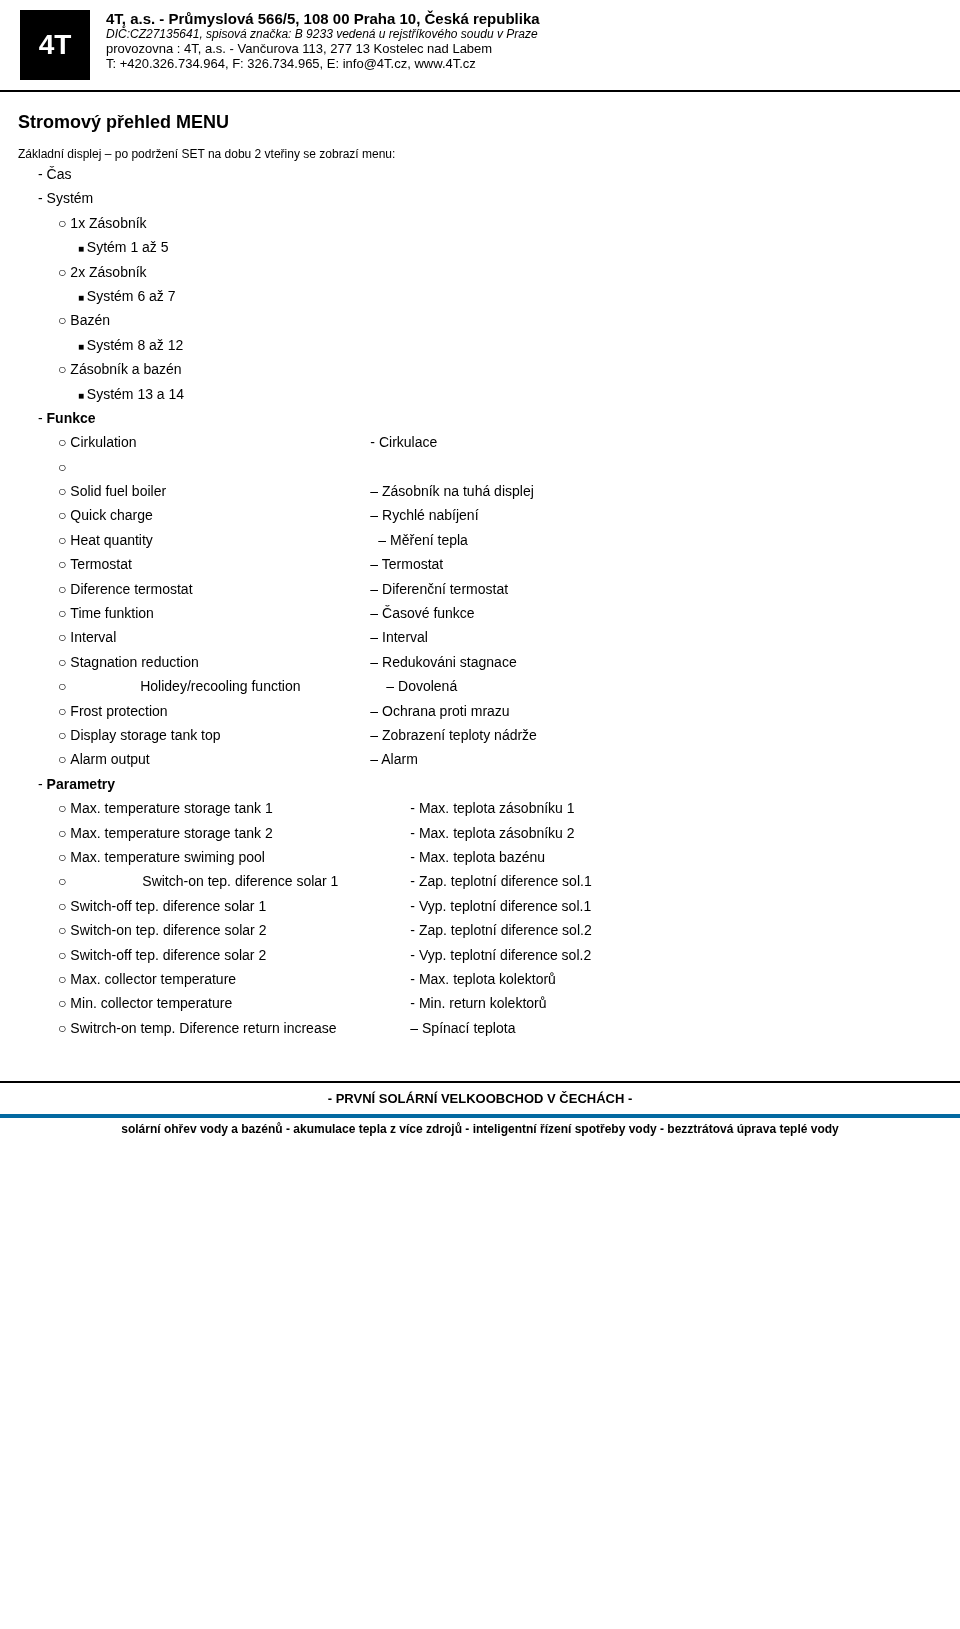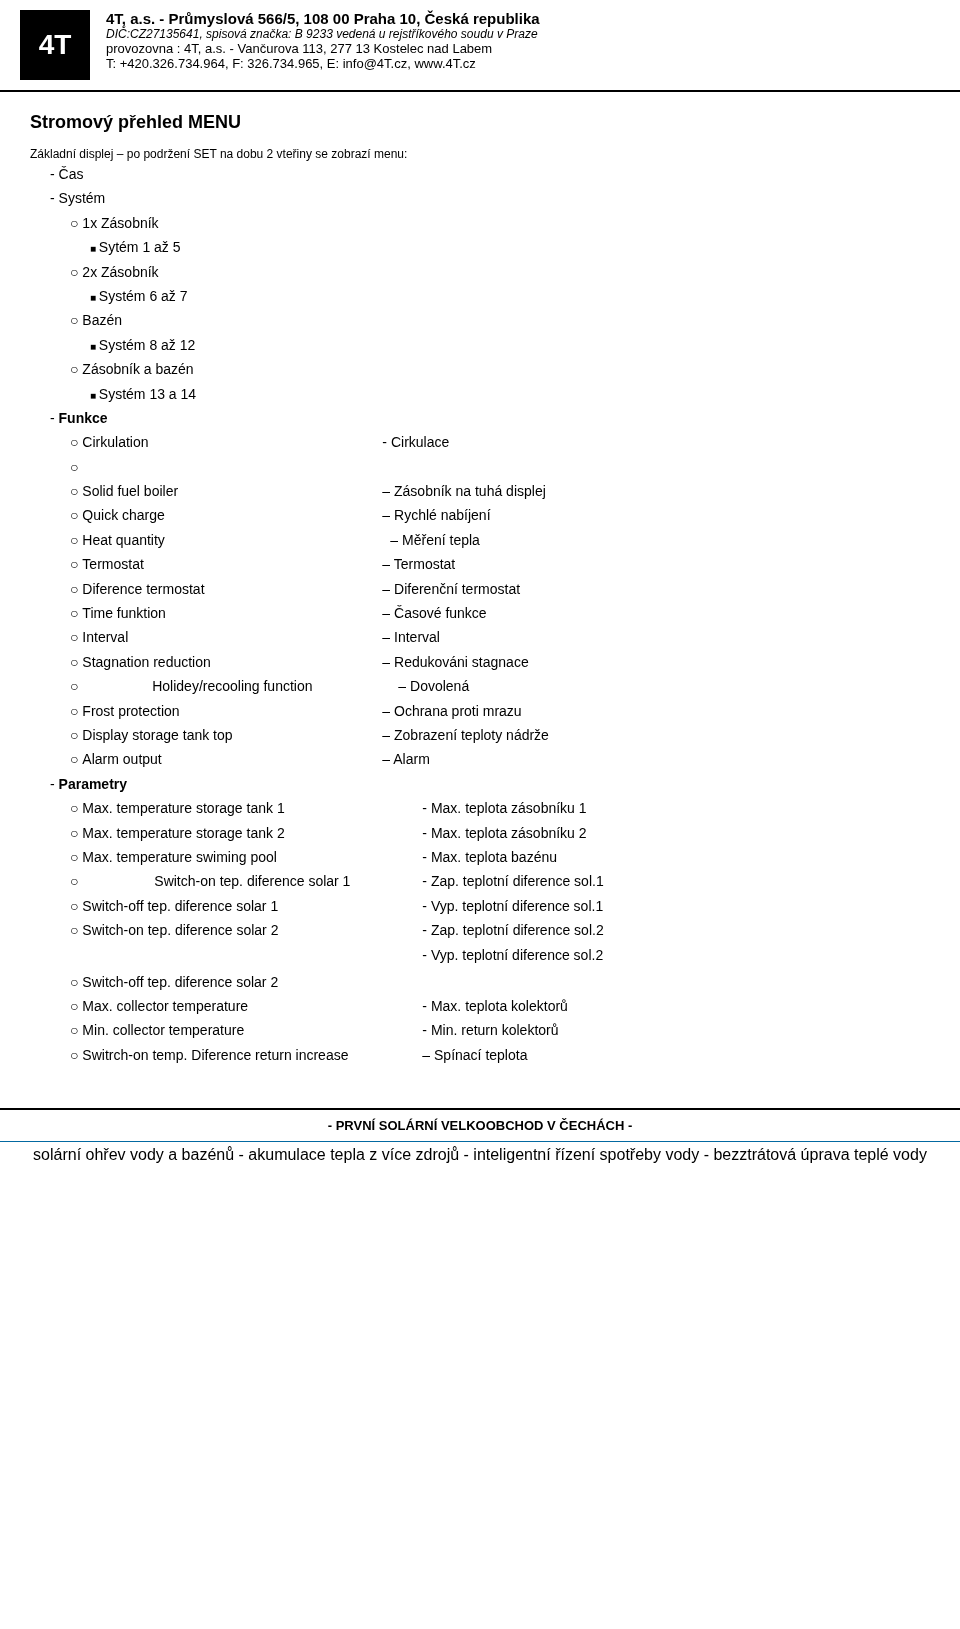--- a/index.html
+++ b/index.html
@@ -45,21 +45,21 @@
     .header-text .company-sub {
       font-size: 12px;
       font-style: italic;
     }
 
     .header-text .company-info {
       font-size: 13px;
     }
 
     .main-content {
-      padding: 20px 30px;
+      padding: 20px 18px;
     }
 
     .section-title {
       font-size: 18px;
       font-weight: bold;
       margin-bottom: 14px;
     }
 
     .intro-text {
       font-size: 12px;
@@ -104,25 +104,25 @@
       border-top: 2px solid #000;
       background: #fff;
       padding: 8px 10px;
       text-align: center;
       font-size: 13px;
       font-weight: bold;
       margin-top: 20px;
     }
 
     .footer-sub {
-      font-size: 16px;
-      font-weight: normal;
+      font-size: 12px;
+      font-weight: bold;
       text-align: center;
       padding: 4px 10px;
-      border-top: 1px solid #0369a1;
+      border-top: 4px solid #0369a1;
     }
 
     .bold { font-weight: bold; }
   </style>
 </head>
 <body>
 
 <div class="header">
   <div class="logo-box">
     <span>4T</span>
@@ -236,21 +236,21 @@
         </span></li>
       <li class="indent-2"><span class="bullet-circle"></span><span class="two-col" style="display:inline-flex; gap:0;">
           <span style="min-width:340px; display:inline-block;">Switch-off tep. diference solar 1</span>
           <span>- Vyp. teplotní diference sol.1</span>
         </span></li>
       <li class="indent-2"><span class="bullet-circle"></span><span class="two-col" style="display:inline-flex; gap:0;">
           <span style="min-width:340px; display:inline-block;">Switch-on tep. diference solar 2</span>
           <span>- Zap. teplotní diference sol.2</span>
         </span></li>
       <li class="indent-2"><span class="bullet-circle"></span><span class="two-col" style="display:inline-flex; gap:0;">
-          <span style="min-width:340px; display:inline-block;margin-top:27px;">Switch-off tep. diference solar 2</span>
+          <span style="min-width:340px; display:inline-block;">Switch-off tep. diference solar 2</span>
           <span>- Vyp. teplotní diference sol.2</span>
         </span></li>
       <li class="indent-2"><span class="bullet-circle"></span><span class="two-col" style="display:inline-flex; gap:0;">
           <span style="min-width:340px; display:inline-block;">Max. collector temperature</span>
           <span>- Max. teplota kolektorů</span>
         </span></li>
       <li class="indent-2"><span class="bullet-circle"></span><span class="two-col" style="display:inline-flex; gap:0;">
           <span style="min-width:340px; display:inline-block;">Min. collector temperature</span>
           <span>- Min. return kolektorů</span>
         </span></li>

